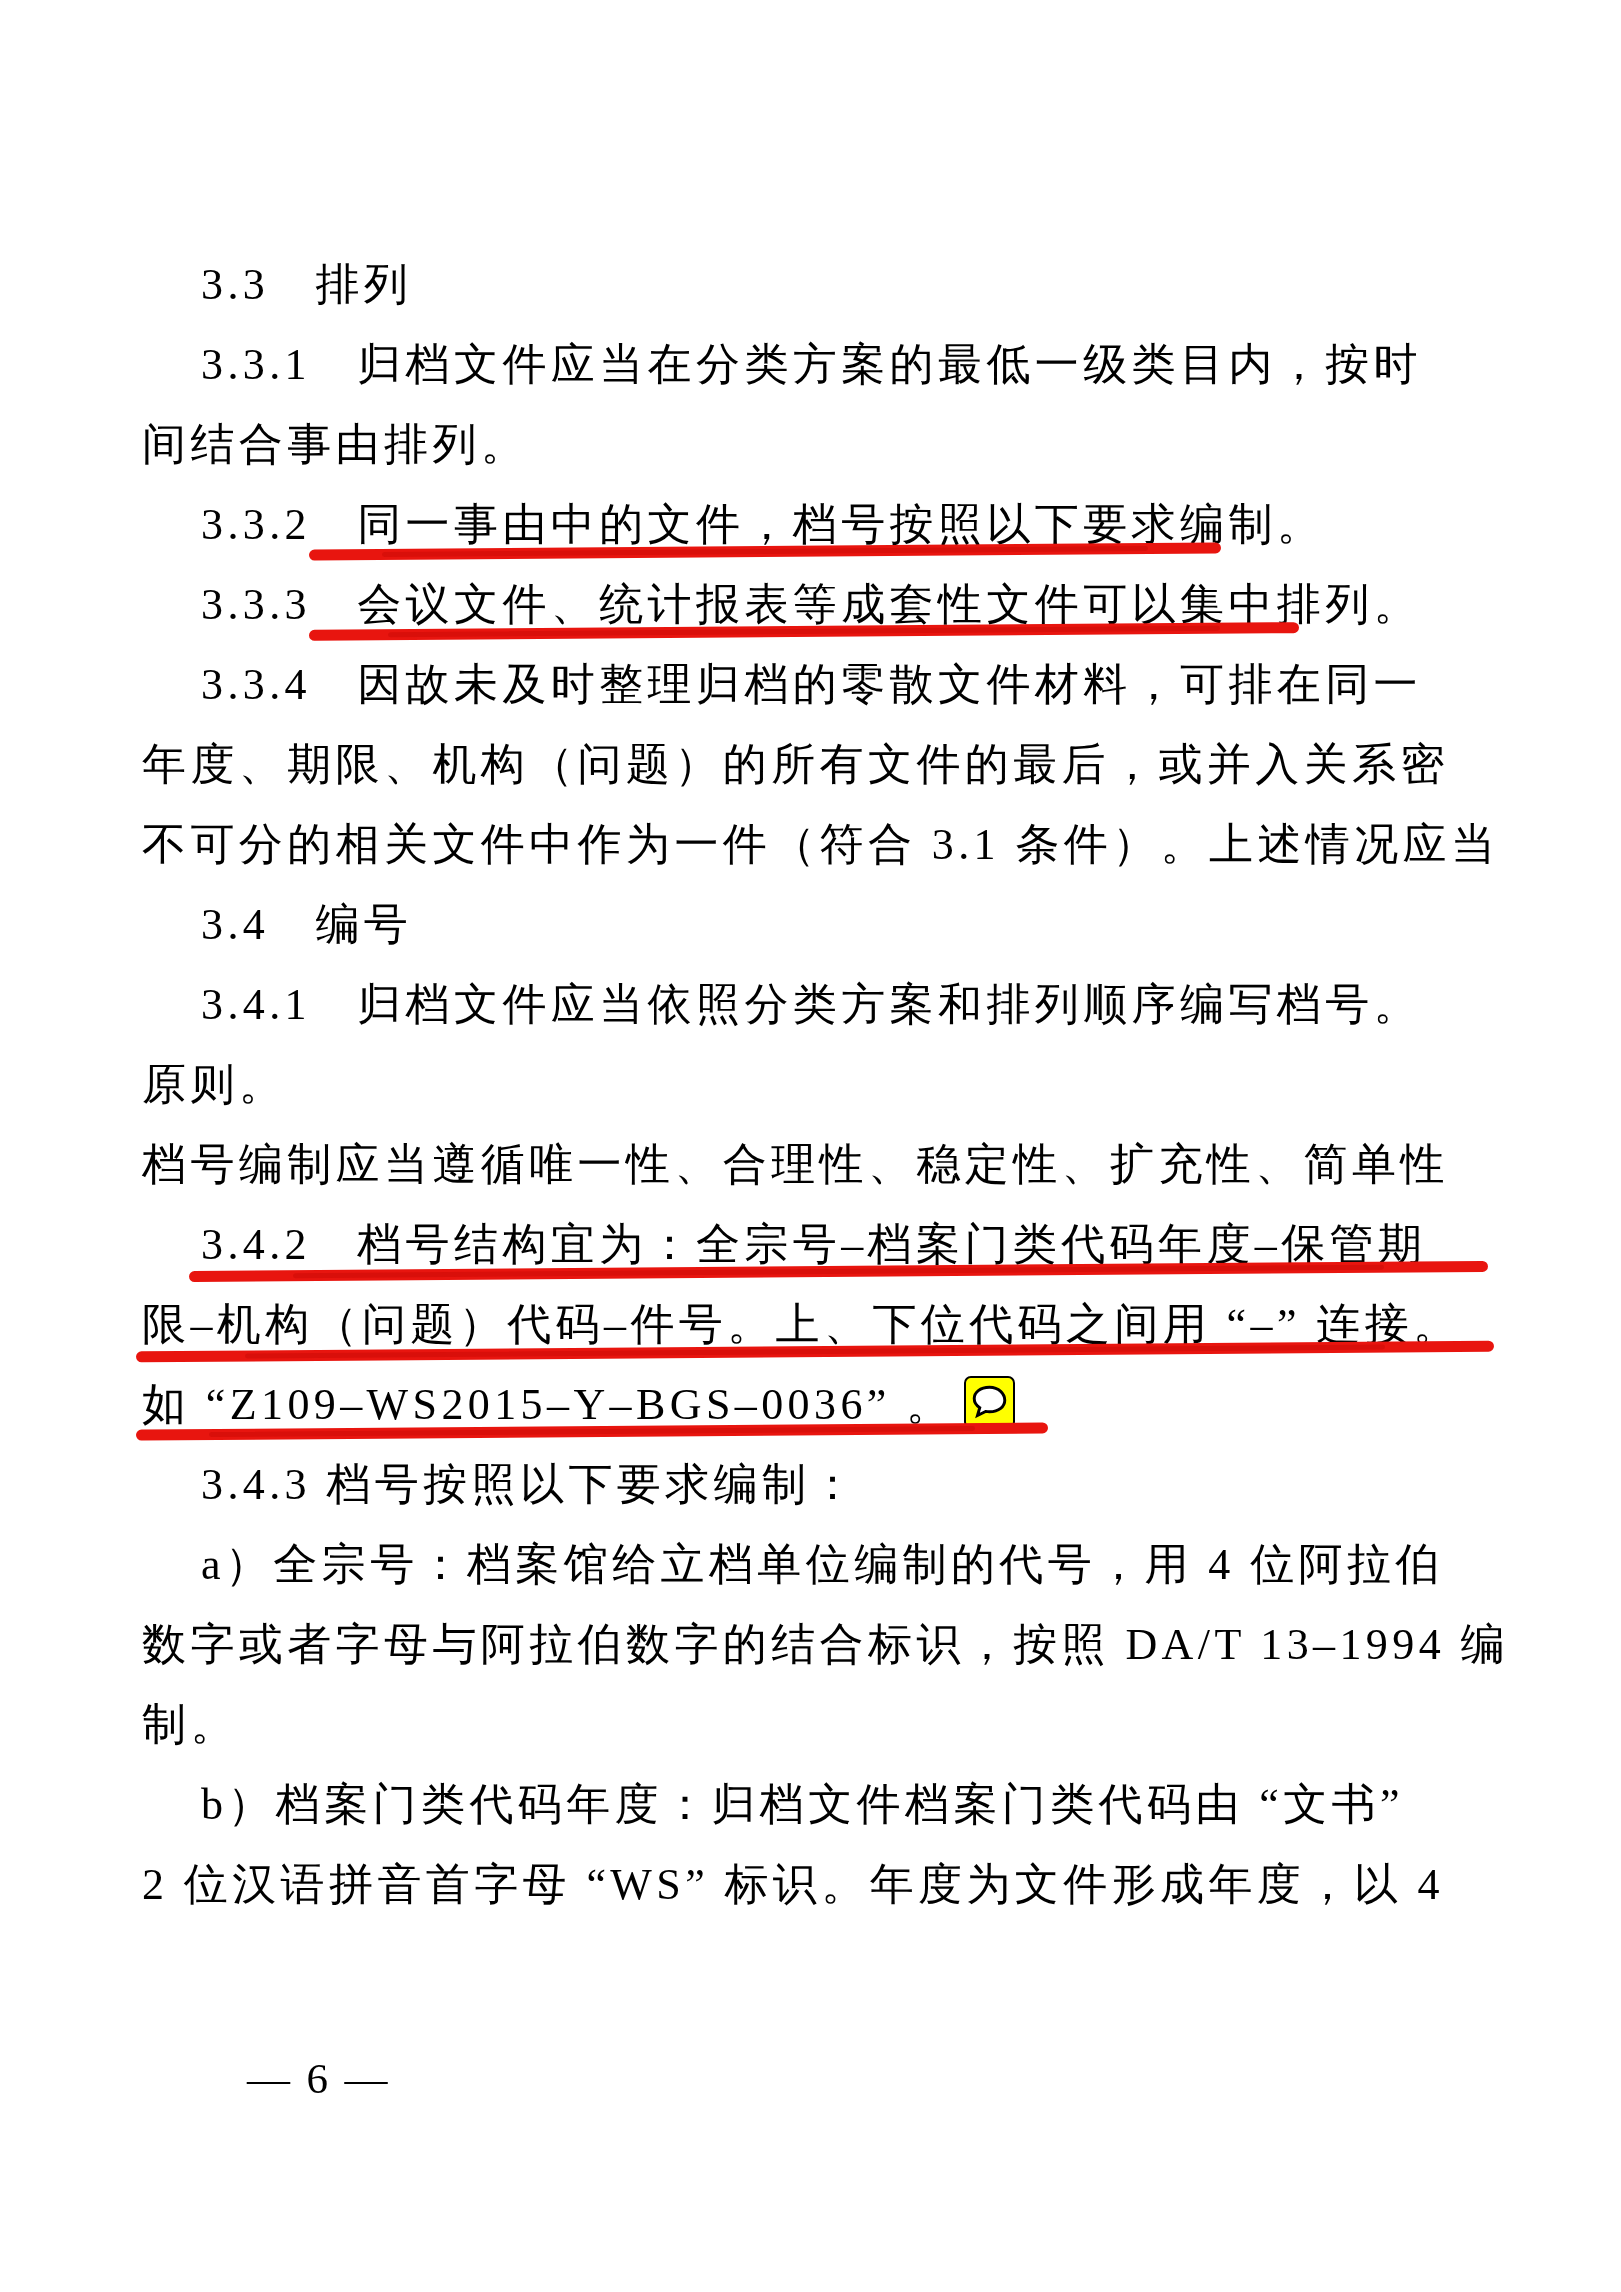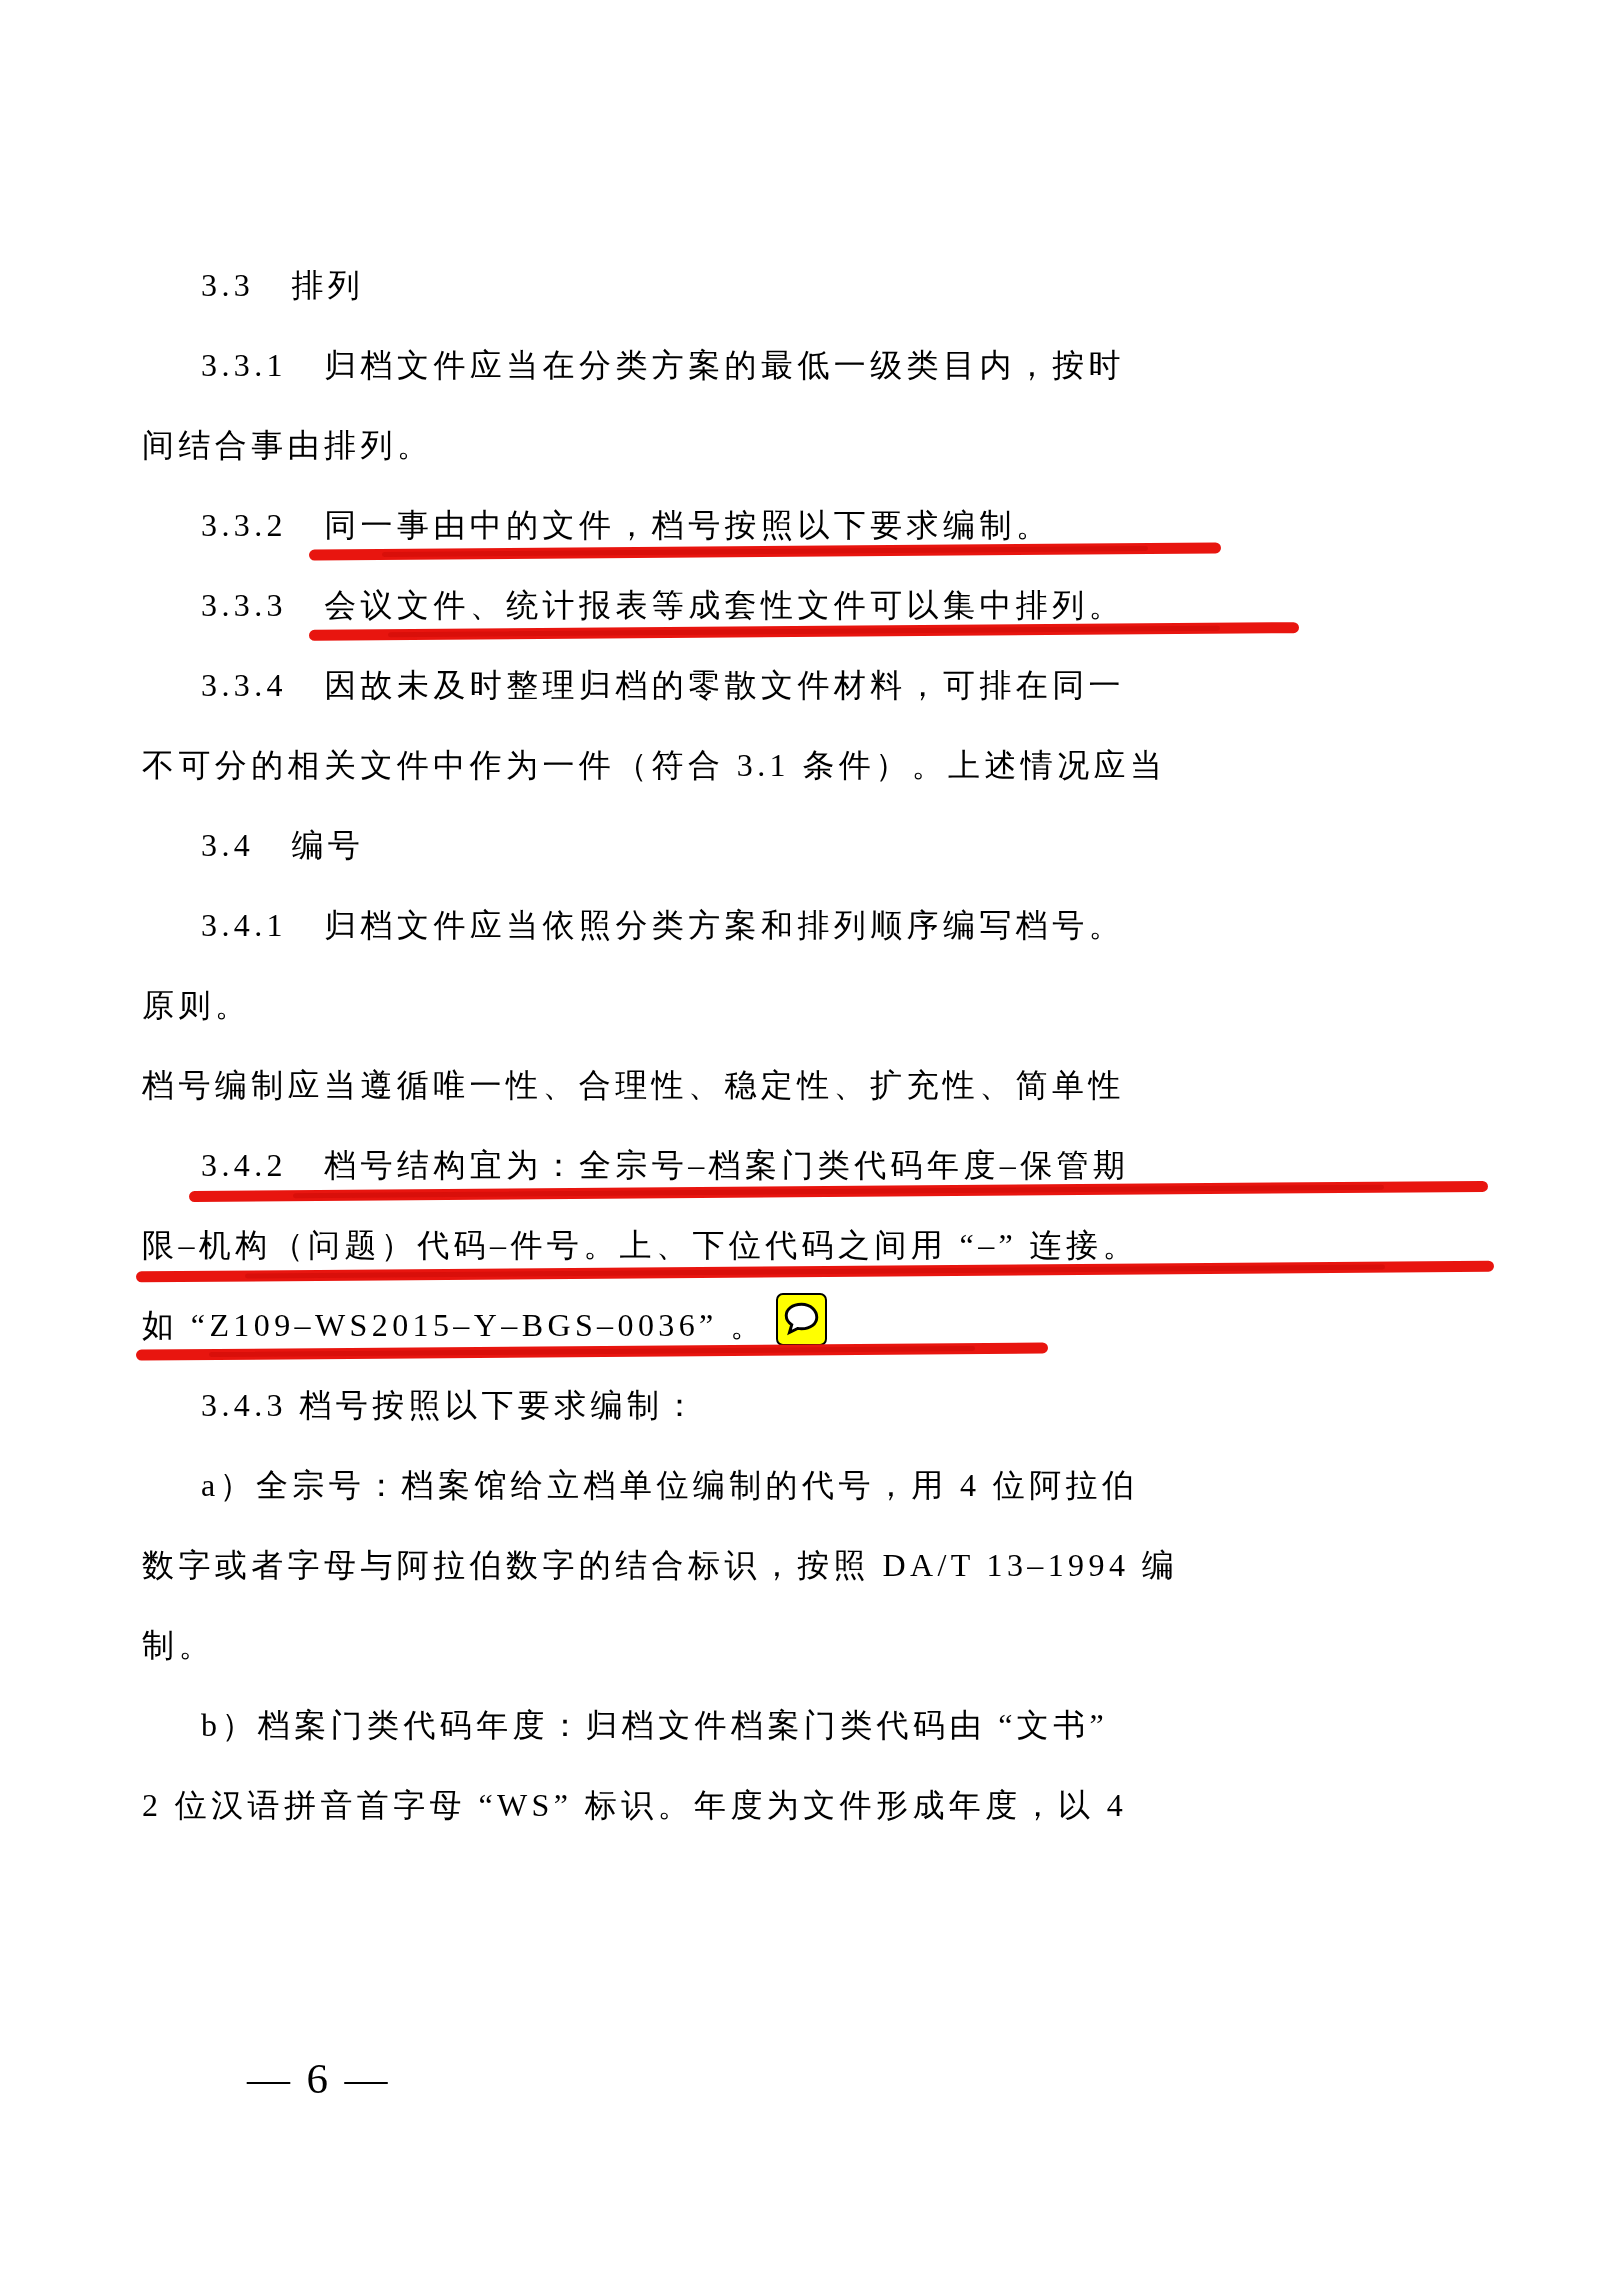--- a/index.html
+++ b/index.html
@@ -15,21 +15,21 @@
   .content{
     position:absolute;
     left:142px;
     top:245px;
     width:1345px;
   }
   .line{
     position:relative;
     height:80px;
     line-height:80px;
-    font-size:32px;
+    font-size:44px;
     letter-spacing:4.4px;
     white-space:pre;
   }
   .line.indent{ text-indent:59px; }
   .redline{
     position:absolute;
     top:61px;
     height:10.8px;
     background:#e8150f;
     border-radius:5.9px;
@@ -72,20 +72,21 @@
 <body>
 
 <div class="page">
   <div class="content">
       <div class="line indent"><span>3.3   排列</span></div>
       <div class="line indent"><span>3.3.1   归档文件应当在分类方案的最低一级类目内，按时</span></div>
       <div class="line"><span>间结合事由排列。</span></div>
       <div class="line indent"><span>3.3.2   同一事由中的文件，档号按照以下要求编制。</span><div class="redline" style="left: 167px; width: 912px; background: rgb(232, 21, 15);"></div></div>
       <div class="line indent"><span>3.3.3   会议文件、统计报表等成套性文件可以集中排列。</span><div class="redline" style="left: 167px; width: 990px; background: rgb(232, 21, 15);"></div></div>
       <div class="line indent"><span>3.3.4   因故未及时整理归档的零散文件材料，可排在同一</span></div>
+      <div class="line"><span>年度、期限、机构（问题）的所有文件的最后，或并入关系密</span></div>
       <div class="line"><span>不可分的相关文件中作为一件（符合 3.1 条件）。上述情况应当</span></div>
       <div class="line indent"><span>3.4   编号</span></div>
       <div class="line indent"><span>3.4.1   归档文件应当依照分类方案和排列顺序编写档号。</span></div>
       <div class="line"><span>原则。</span></div>
       <div class="line"><span>档号编制应当遵循唯一性、合理性、稳定性、扩充性、简单性</span></div>
       <div class="line indent"><span>3.4.2   档号结构宜为：全宗号–档案门类代码年度–保管期</span><div class="redline" style="left: 47px; width: 1299px; background: rgb(232, 21, 15);"></div></div>
       <div class="line"><span>限–机构（问题）代码–件号。上、下位代码之间用 “–” 连接。</span><div class="redline" style="left: -5.9px; width: 1358px; background: rgb(232, 21, 15);"></div></div>
       <div class="line"><span>如 “Z109–WS2015–Y–BGS–0036” 。</span><span class="comment-icon" style="background: rgb(255, 255, 0); border-color: rgb(0, 0, 0);"><svg width="39" height="39" viewBox="0 0 24 24">
             <path d="M12 3.2 C6.2 3.2 2.6 6.4 2.6 10.2 c0 2.3 1.3 4.3 3.4 5.6 L4.6 20.6 l5 -2.5 c0.8 0.13 1.6 0.2 2.4 0.2 5.8 0 9.4 -3.2 9.4 -7.1 S17.8 3.2 12 3.2 z" fill="#ffffff" stroke="#000000" stroke-width="1.8"></path>
           </svg></span><div class="redline" style="left: -5.9px; width: 912px; background: rgb(232, 21, 15);"></div></div>

